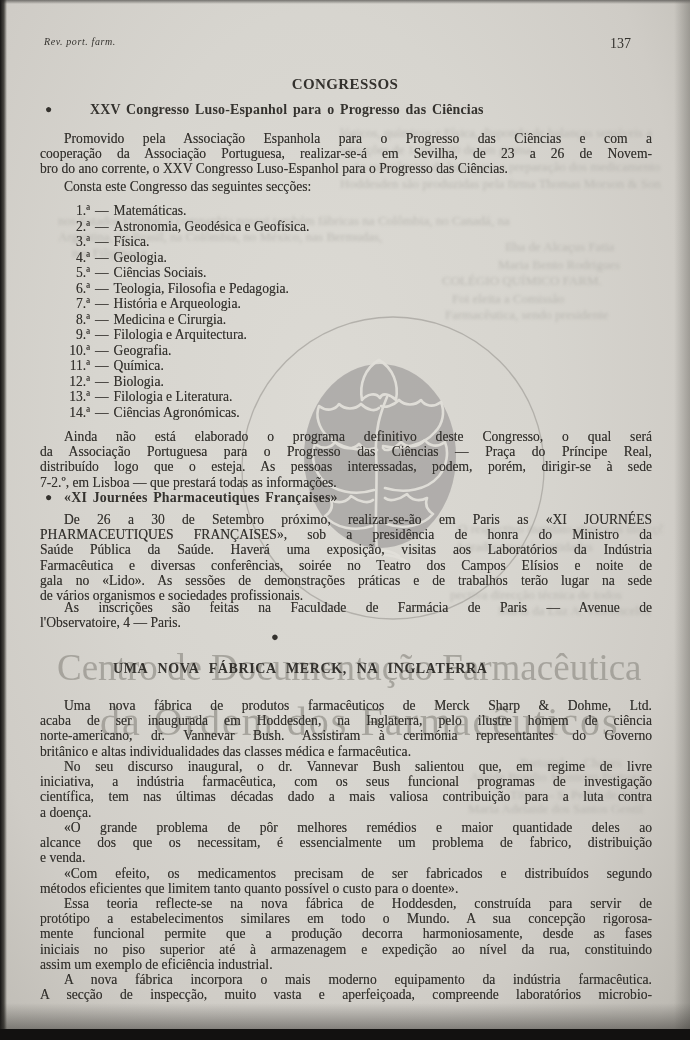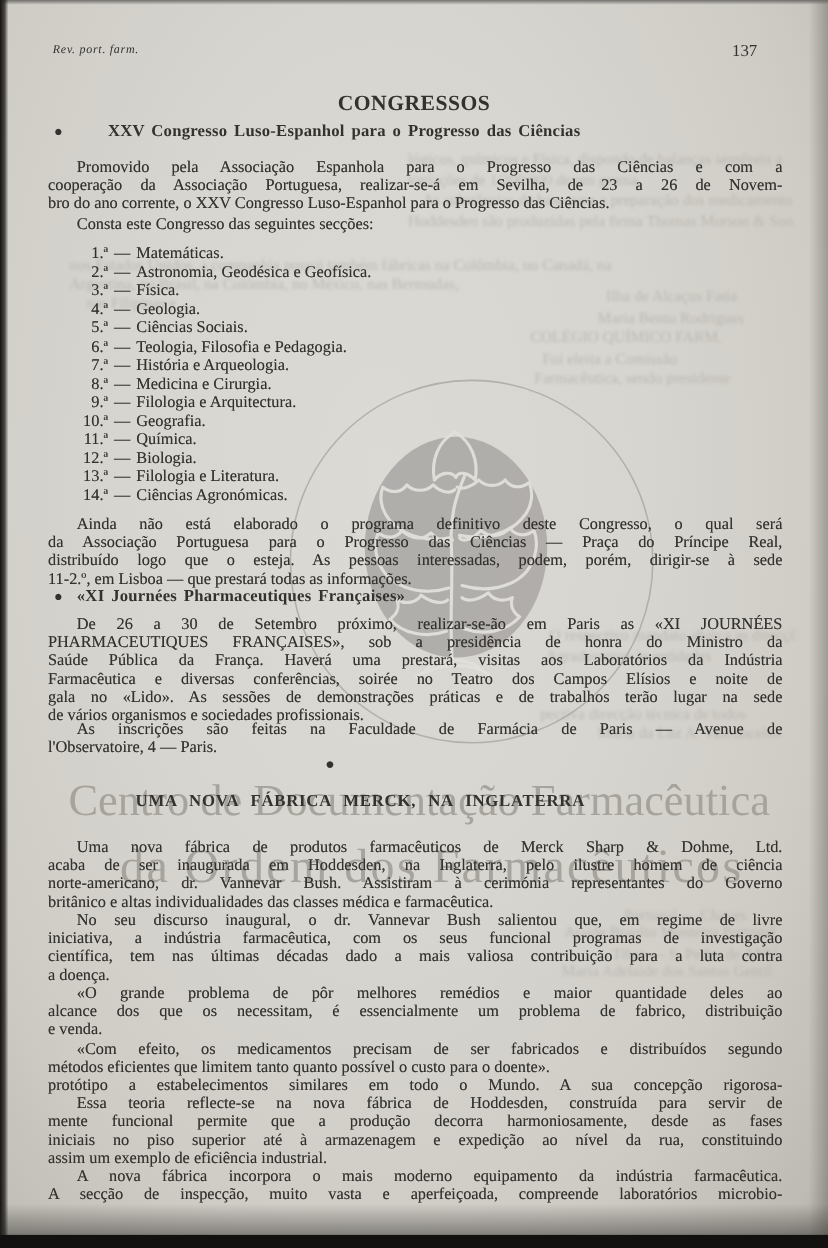--- a/index.html
+++ b/index.html
@@ -32,21 +32,21 @@
   .wm { position:absolute; z-index:3; white-space:nowrap;
     color:rgba(158,155,148,.85); font-family:"Liberation Serif",serif; }
   .wm1 { left:57px; top:646px; font-size:37px; letter-spacing:0px; }
   .wm2 { left:100px; top:698px; font-size:40px; letter-spacing:2px; }
 
   
   .print { position:absolute; z-index:5; }
   .running-header { left:44px; top:36px; font-style:italic; font-size:10px; letter-spacing:.6px; }
   .page-number { left:610px; top:36px; font-size:14px; }
   .doc-title { left:0; top:76px; width:690px; text-align:center; font-weight:bold;
-    font-size:18px; letter-spacing:.4px; }
+    font-size:15px; letter-spacing:.4px; }
   .sec-head { left:0; top:0; width:690px; height:17px; font-weight:bold; font-size:13.9px; }
   .sec-head .bullet { position:absolute; left:45px; top:0; font-size:12px; }
   .sec-head .sec-title { position:absolute; top:0; letter-spacing:.2px; word-spacing:2px; }
   .block { left:40px; width:612px; font-size:13.6px; line-height:15.2px;
     text-shadow:0 0 .4px rgba(52,50,46,.55); }
   .tline { text-align:justify; text-align-last:justify; }
   .tline.first { text-indent:24px; }
   .tline.last { text-align-last:left; }
   .list .row { display:flex; line-height:15.5px; }
   .list .num { width:50px; text-align:right; flex:none; }
@@ -192,32 +192,32 @@
         <span class="num">14.ª</span>
         <span class="dash">—</span>
         <span class="label">Ciências Agronómicas.</span>
       </div>
     </div>
 
   <div class="print block" style="top:429px;">
       <div class="tline first">Ainda não está elaborado o programa definitivo deste Congresso, o qual será</div>
       <div class="tline">da Associação Portuguesa para o Progresso das Ciências — Praça do Príncipe Real,</div>
       <div class="tline">distribuído logo que o esteja. As pessoas interessadas, podem, porém, dirigir-se à sede</div>
-      <div class="tline last">11-2.º, em Lisboa — que prestará todas as informações.</div>
+      <div class="tline last">7-2.º, em Lisboa — que prestará todas as informações.</div>
     </div>
 
   <div class="print sec-head" style="top:490px;">
     <span class="bullet">●</span>
     <span class="sec-title" style="left:64px;">«XI Journées Pharmaceutiques Françaises»</span>
   </div>
 
   <div class="print block" style="top:512px;">
       <div class="tline first">De 26 a 30 de Setembro próximo, realizar-se-ão em Paris as «XI JOURNÉES</div>
       <div class="tline">PHARMACEUTIQUES FRANÇAISES», sob a presidência de honra do Ministro da</div>
-      <div class="tline">Saúde Pública da França. Haverá uma prestará, visitas aos Laboratórios da Indústria</div>
+      <div class="tline">Saúde Pública da Saúde. Haverá uma exposição, visitas aos Laboratórios da Indústria</div>
       <div class="tline">Farmacêutica e diversas conferências, soirée no Teatro dos Campos Elísios e noite de</div>
       <div class="tline">gala no «Lido». As sessões de demonstrações práticas e de trabalhos terão lugar na sede</div>
       <div class="tline last">de vários organismos e sociedades profissionais.</div>
     </div>
   <div class="print block" style="top:600px;">
       <div class="tline first">As inscrições são feitas na Faculdade de Farmácia de Paris — Avenue de</div>
       <div class="tline last">l'Observatoire, 4 — Paris.</div>
     </div>
 
   <div class="print sep-dot">●</div>
@@ -239,22 +239,22 @@
   <div class="print block" style="top:820px;">
       <div class="tline first">«O grande problema de pôr melhores remédios e maior quantidade deles ao</div>
       <div class="tline">alcance dos que os necessitam, é essencialmente um problema de fabrico, distribuição</div>
       <div class="tline last">e venda.</div>
     </div>
   <div class="print block" style="top:866px;">
       <div class="tline first">«Com efeito, os medicamentos precisam de ser fabricados e distribuídos segundo</div>
       <div class="tline last">métodos eficientes que limitem tanto quanto possível o custo para o doente».</div>
     </div>
   <div class="print block" style="top:896px;">
+      <div class="tline first">Essa teoria reflecte-se na nova fábrica de Hoddesden, construída para servir de</div>
       <div class="tline">protótipo a estabelecimentos similares em todo o Mundo. A sua concepção rigorosa-</div>
-      <div class="tline first">Essa teoria reflecte-se na nova fábrica de Hoddesden, construída para servir de</div>
       <div class="tline">mente funcional permite que a produção decorra harmoniosamente, desde as fases</div>
       <div class="tline">iniciais no piso superior até à armazenagem e expedição ao nível da rua, constituindo</div>
       <div class="tline last">assim um exemplo de eficiência industrial.</div>
     </div>
   <div class="print block" style="top:972px;">
       <div class="tline first">A nova fábrica incorpora o mais moderno equipamento da indústria farmacêutica.</div>
       <div class="tline">A secção de inspecção, muito vasta e aperfeiçoada, compreende laboratórios microbio-</div>
     </div>
 
   <div class="edge edge-left"></div>

